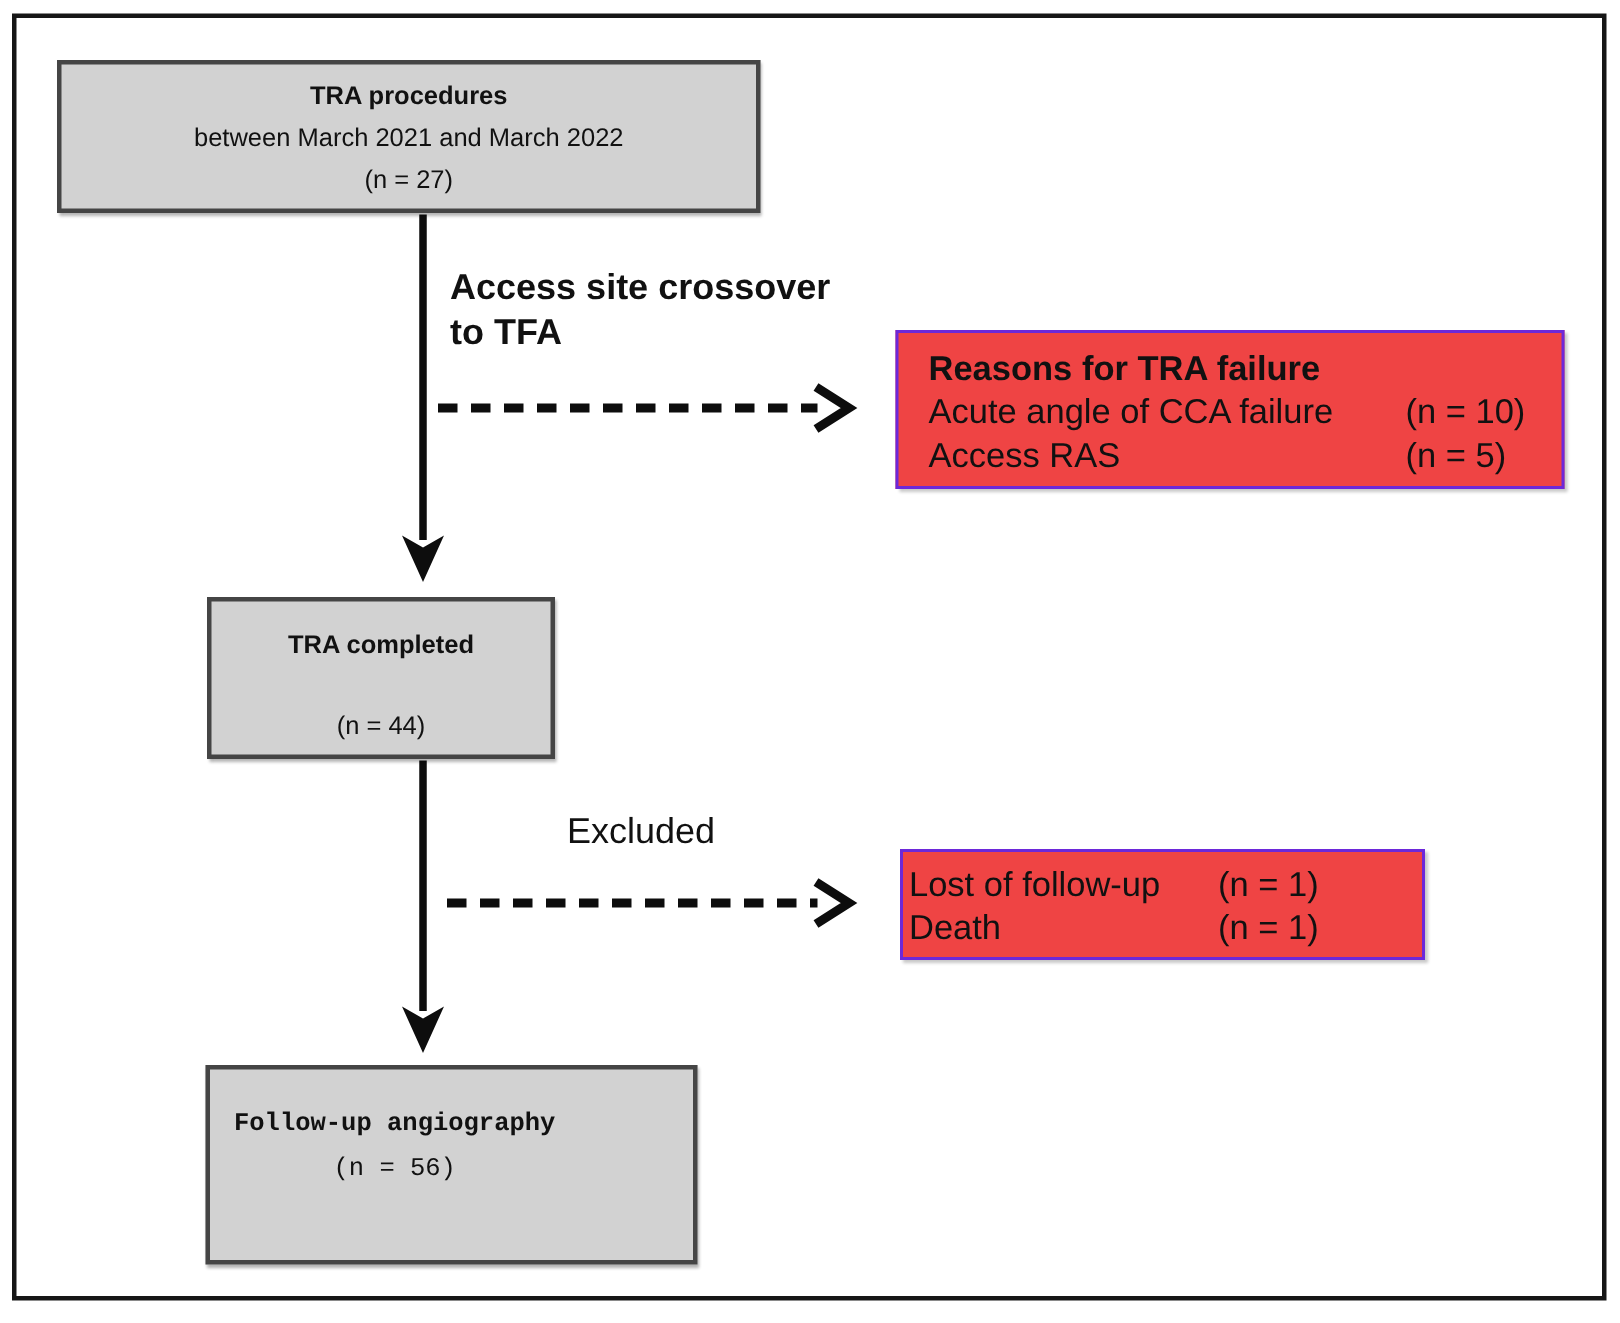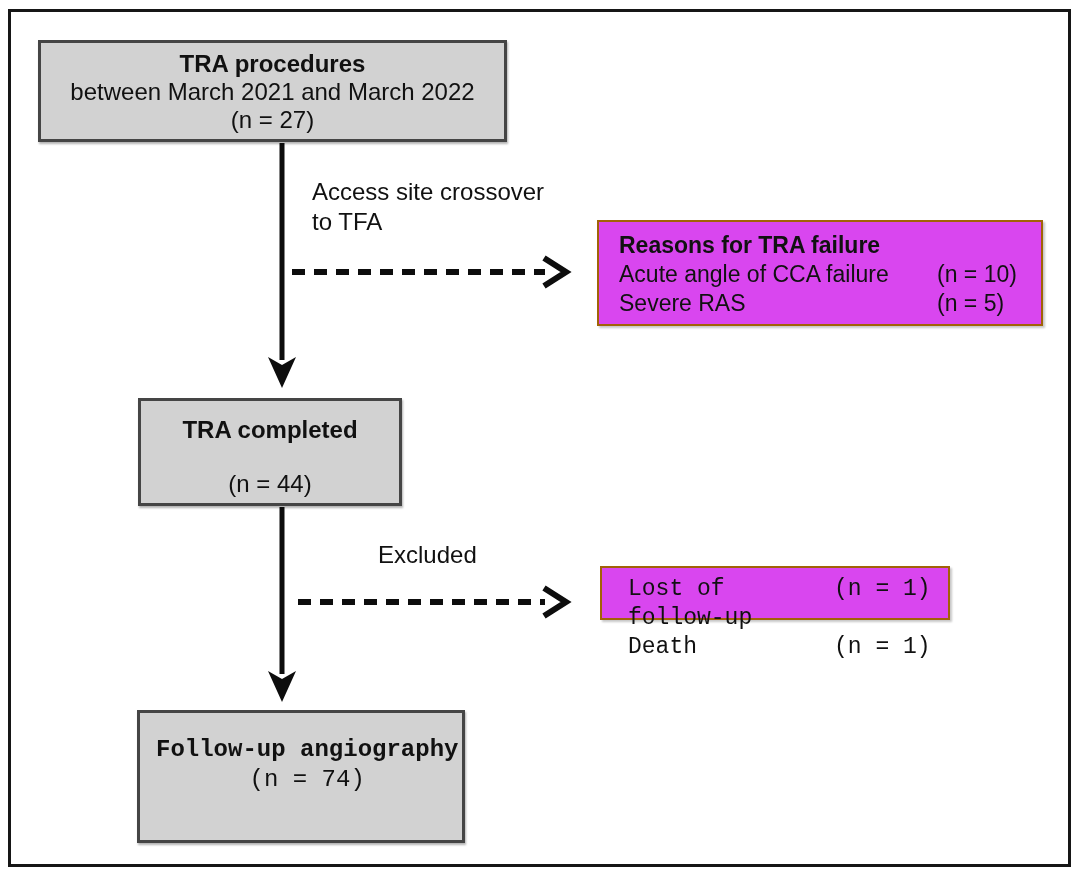--- a/index.html
+++ b/index.html
@@ -36,54 +36,53 @@
   .node {
     position: absolute;
     box-sizing: border-box;
   }
   .node.gray {
     background: #d2d2d2;
     border: 3px solid #454545;
     box-shadow: 1px 2px 2px rgba(0,0,0,0.30);
   }
   .node.white {
-    background: #d946ef;
-    border: 2px solid #a16207;
+    background: #ef4444;
+    border: 2px solid #6d28d9;
     box-shadow: 2px 2px 2px rgba(0,0,0,0.22);
   }
   .center-text { text-align: center; }
   .t-bold { font-weight: bold; }
-  .fs24 { font-size: 24px; line-height: 28px; }
+  .fs24 { font-size: 17px; line-height: 28px; }
   .fs23 { font-size: 23px; line-height: 29px; }
 
   
   .box-tra-procedures {
     left: 38px; top: 40px; width: 469px; height: 102px;
     padding-top: 7px;
   }
   
   .box-reasons {
     left: 597px; top: 220px; width: 446px; height: 106px;
     padding: 9px 12px 8px 20px;
   }
   .row2col {
     display: grid;
     grid-template-columns: 318px 1fr;
   }
   .box-excluded-reasons {
-    left: 600px; top: 566px; width: 350px; height: 54px;
-    padding: 7px 10px 7px 26px;
-    font-family: Liberation Mono, monospace;
+    left: 600px; top: 566px; width: 350px; height: 74px;
+    padding: 7px 10px 7px 4px;
   }
   .box-excluded-reasons .row2col {
     grid-template-columns: 206px 1fr;
   }
   
   .box-tra-completed {
-    left: 138px; top: 398px; width: 264px; height: 108px;
+    left: 138px; top: 398px; width: 232px; height: 108px;
     padding-top: 15px;
   }
   .box-tra-completed .count-line { margin-top: 26px; }
   
   .box-followup {
     left: 137px; top: 710px; width: 328px; height: 133px;
     padding: 22px 0 0 16px;
   }
   .box-followup .inner {
     display: inline-block;
@@ -92,21 +91,21 @@
   .box-followup .fs24 { line-height: 30px; font-family: Liberation Mono, monospace; }
   .box-followup .count-line { text-align: center; }
 
   
   .edge-label {
     position: absolute;
     font-size: 24px;
     line-height: 30px;
     white-space: nowrap;
   }
-  .label-crossover { left: 312px; top: 177px; }
+  .label-crossover { left: 300px; top: 177px; font-weight: bold; }
   .label-excluded { left: 378px; top: 540px; text-align: right; }
 </style>
 </head>
 <body>
 
 <div class="stage">
 
   <div class="frame"></div>
 
   <svg class="arrow-layer" width="1080" height="882" viewBox="0 0 1080 882" xmlns="http://www.w3.org/2000/svg">
@@ -143,21 +142,21 @@
     <div>to TFA</div>
   </div>
 
   <div class="node white box-reasons">
     <div class="fs23 t-bold">Reasons for TRA failure</div>
     <div class="row2col">
       <span class="fs23">Acute angle of CCA failure</span>
       <span class="fs23">(n = 10)</span>
     </div>
     <div class="row2col">
-      <span class="fs23">Severe RAS</span>
+      <span class="fs23">Access RAS</span>
       <span class="fs23">(n = 5)</span>
     </div>
   </div>
 
   <div class="node gray center-text box-tra-completed">
     <div class="fs24 t-bold">TRA completed</div>
     <div class="fs24 count-line">(n = 44)</div>
   </div>
 
   <div class="edge-label label-excluded">Excluded</div>
@@ -169,17 +168,17 @@
     </div>
     <div class="row2col">
       <span class="fs23">Death</span>
       <span class="fs23">(n = 1)</span>
     </div>
   </div>
 
   <div class="node gray box-followup">
     <div class="inner">
       <div class="fs24 t-bold">Follow-up angiography</div>
-      <div class="fs24 count-line">(n = 74)</div>
+      <div class="fs24 count-line">(n = 56)</div>
     </div>
   </div>
 
 </div>
 
 </body></html>

